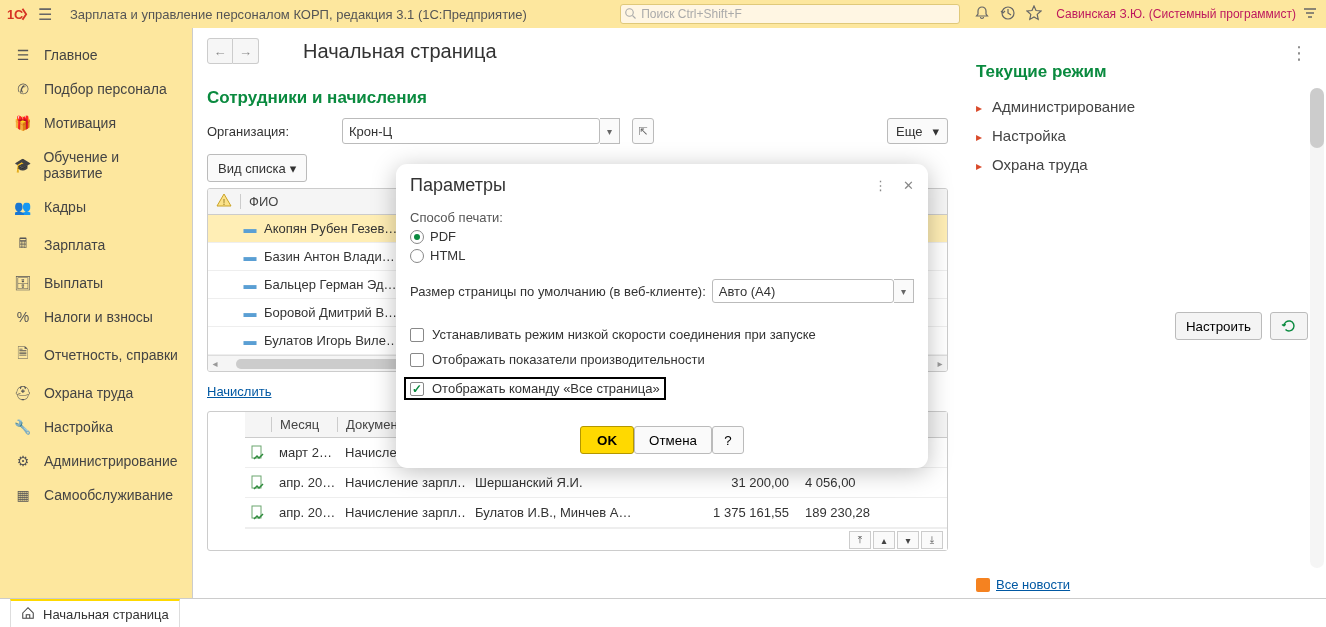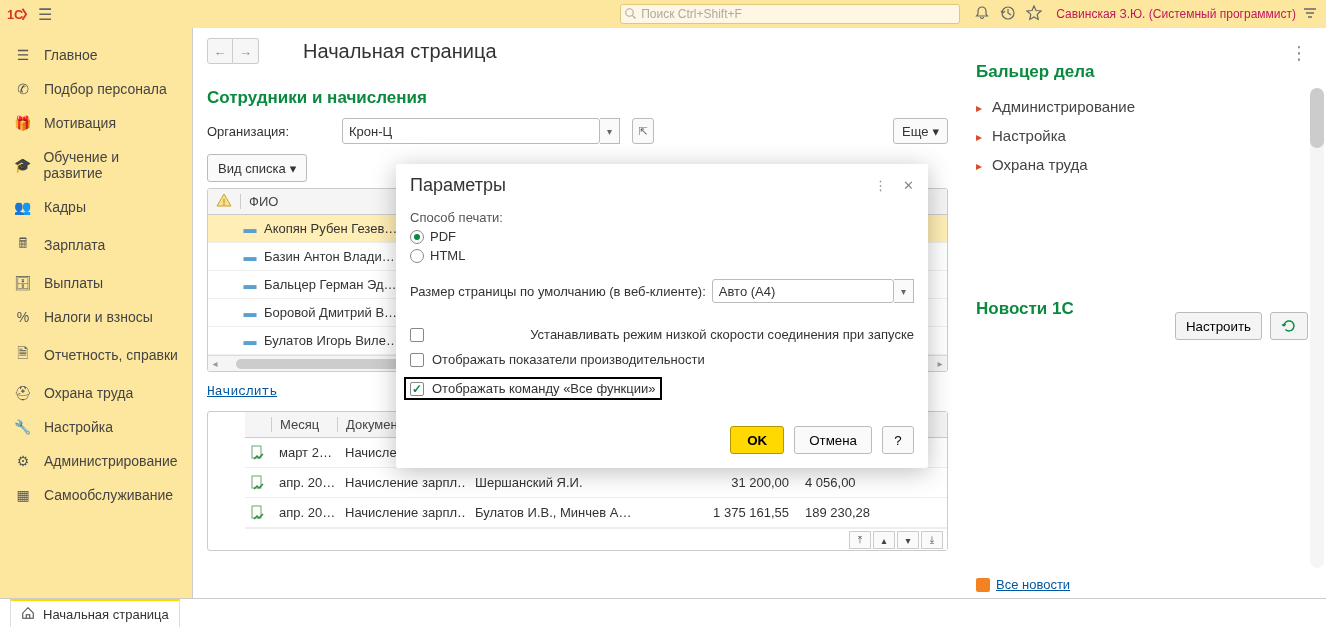--- a/index.html
+++ b/index.html
@@ -35,40 +35,40 @@
 .page-title { font-size: 20px; margin-left: 40px; font-weight: normal; }
 .more-dots { margin-left: auto; color: #888; cursor: pointer; font-size: 18px; }
 
 .section-title { color: #0a8a3f; font-size: 17px; font-weight: bold; margin: 24px 0 10px; }
 
 .filter-row { display: flex; align-items: center; gap: 8px; margin-bottom: 10px; }
 .label { color: #333; }
 .org-select { flex: 0 0 258px; height: 26px; border: 1px solid #bbb; border-radius: 3px; display: flex; align-items: center; padding: 0 6px; background: #fff; }
 .select-btn { width: 20px; height: 26px; border: 1px solid #bbb; border-left: none; background: #fafafa; display: flex; align-items: center; justify-content: center; font-size: 10px; color: #666; }
 .expand-btn { width: 22px; height: 26px; border: 1px solid #bbb; border-radius: 3px; background: #fafafa; display: flex; align-items: center; justify-content: center; font-size: 11px; color: #666; margin-left: 4px; }
-.more-btn { margin-left: auto; height: 26px; border: 1px solid #bbb; border-radius: 3px; background: #fafafa; padding: 0 8px; display: flex; align-items: center; gap: 4px; }
+.more-btn { margin-left: auto; height: 26px; border: 1px solid #bbb; border-radius: 3px; background: #fafafa; padding: 0 8px; display: flex; align-items: center; gap: 10px; }
 
 .view-btn { height: 28px; border: 1px solid #bbb; border-radius: 3px; background: #fafafa; padding: 0 10px; display: inline-flex; align-items: center; gap: 4px; margin-bottom: 6px; }
 
 .table { border: 1px solid #ccc; border-radius: 3px; overflow: hidden; }
 .table-header { display: flex; background: #f5f5f5; border-bottom: 1px solid #ccc; height: 26px; align-items: center; }
 .table-header .th { padding: 0 8px; font-size: 13px; color: #444; }
 .th-warn { width: 32px; text-align: center; }
 .th-fio { flex: 1; border-left: 1px solid #ccc; }
 .table-row { display: flex; height: 28px; align-items: center; border-bottom: 1px solid #eee; }
 .table-row.selected { background: #ffeeb5; }
 .table-row .td-ico { width: 32px; }
 .table-row .td-bullet { width: 20px; color: #5a9fd4; text-align: center; }
 .table-row .td-name { flex: 1; padding-left: 4px; }
 .hscroll { height: 16px; background: #f5f5f5; border-top: 1px solid #ddd; display: flex; align-items: center; }
 .hscroll-track { flex: 1; height: 10px; margin: 0 14px; background: #eee; border-radius: 5px; position: relative; }
 .hscroll-thumb { position: absolute; left: 0; width: 60%; height: 100%; background: #ccc; border-radius: 5px; }
 .hscroll-arrow { width: 14px; color: #999; font-size: 10px; text-align: center; }
 
-.link-action { color: #0058a3; text-decoration: underline; cursor: pointer; display: inline-block; margin: 12px 0; font-family: Liberation Mono, monospace; }
+.link-action { color: #0058a3; text-decoration: underline; cursor: pointer; display: inline-block; margin: 12px 0; }
 
 .doc-table { border: 1px solid #ccc; border-radius: 3px; padding-left: 37px; }
 .doc-header { display: flex; background: #f5f5f5; border-bottom: 1px solid #ccc; height: 26px; align-items: center; }
 .doc-header .th { padding: 0 8px; border-left: 1px solid #ccc; color: #444; }
 .doc-header .th:first-child { border-left: none; }
 .c-ico { width: 26px; }
 .c-month { width: 66px; }
 .c-doc { width: 130px; }
 .c-who { width: 190px; }
 .c-sum1 { width: 140px; text-align: right; }
@@ -87,59 +87,60 @@
 .right-actions { position: absolute; right: 18px; top: 284px; display: flex; gap: 8px; border-radius: 13px; }
 .btn-std { height: 28px; border: 1px solid #bbb; background: #f4f4f4; border-radius: 3px; padding: 0 10px; display: flex; align-items: center; }
 .btn-refresh svg { width: 16px; height: 16px; }
 .news-link { color: #0058a3; text-decoration: underline; cursor: pointer; margin-top: 200px; display: inline-flex; align-items: center; gap: 6px; position: absolute; bottom: 6px; left: 10px; }
 .rss-icon { width: 14px; height: 14px; background: #f58220; border-radius: 2px; display: inline-block; }
 
 .right-vscroll { position: absolute; right: 2px; top: 60px; bottom: 30px; width: 14px; background: #f5f5f5; border-radius: 7px; }
 .right-vscroll-thumb { position: absolute; top: 0; width: 100%; height: 60px; background: #ccc; border-radius: 7px; }
 
 
-.dialog { position: absolute; left: 396px; top: 164px; width: 532px; background: #fff; box-shadow: 0 4px 24px rgba(0,0,0,0.25); border-radius: 2px; z-index: 100; }
+.dialog { position: absolute; left: 396px; top: 164px; width: 532px; background: #fff; box-shadow: 0 4px 24px rgba(0,0,0,0.25); border-radius: 11px; z-index: 100; }
 .dialog-header { height: 42px; display: flex; align-items: center; padding: 0 14px; }
 .dialog-title { font-size: 18px; }
 .dialog-header-actions { margin-left: auto; display: flex; gap: 16px; color: #888; }
 .dialog-header-actions span { cursor: pointer; }
 .dialog-body { padding: 4px 14px 12px; }
 .print-label { color: #555; margin-bottom: 4px; }
 .radio-row { display: flex; align-items: center; gap: 6px; margin: 4px 0; }
 .radio { width: 14px; height: 14px; border: 1px solid #888; border-radius: 50%; display: inline-flex; align-items: center; justify-content: center; }
 .radio.checked::after { content: ""; width: 6px; height: 6px; background: #0a8a3f; border-radius: 50%; }
 .page-size-row { display: flex; align-items: center; gap: 6px; margin-top: 16px; }
 .page-size-select { flex: 1; height: 24px; border: 1px solid #bbb; border-radius: 3px; display: flex; align-items: center; padding: 0 6px; background: #fff; }
 .page-size-drop { width: 20px; height: 24px; border: 1px solid #bbb; border-left: none; background: #fafafa; display: flex; align-items: center; justify-content: center; font-size: 10px; color: #666; }
 .check-row { display: flex; align-items: center; gap: 8px; margin: 10px 0 4px; }
 .checkbox { width: 14px; height: 14px; border: 1px solid #888; border-radius: 2px; display: inline-flex; align-items: center; justify-content: center; background: #fff; }
 .checkbox.checked { background: #fff; }
 .checkbox.checked::after { content: "✓"; color: #0a8a3f; font-size: 12px; font-weight: bold; }
 .check-highlight { border: 2px solid #000; padding: 2px 4px; display: inline-flex; align-items: center; gap: 8px; margin-left: -6px; }
-.dialog-footer { display: flex; justify-content: flex-end; gap: 10px; padding: 10px 14px 14px; }
+.dialog-footer { display: flex; justify-content: center; padding: 10px 14px 14px; }
 .btn-ok { background: #ffd900; border: 1px solid #b39700; height: 28px; padding: 0 16px; border-radius: 3px; font-weight: bold; }
 .btn-cancel { background: #fafafa; border: 1px solid #bbb; height: 28px; padding: 0 14px; border-radius: 3px; }
 .btn-help { background: #fafafa; border: 1px solid #bbb; height: 28px; width: 32px; border-radius: 3px; }
 
 
 .bottombar { height: 29px; border-top: 1px solid #ccc; display: flex; align-items: center; padding: 0 10px; background: #fff; }
 .bottombar .tab { display: flex; align-items: center; gap: 8px; padding: 5px 10px; border-top: 2px solid #ffd900; font-size: 13px; color: #333; border-right: 1px solid #ddd; border-left: 1px solid #ddd; }
 </style>
 </head>
 <body>
 
 <div class="topbar">
   <span class="logo">
     <svg viewBox="0 0 24 20">
         <rect width="24" height="20" fill="#fde79e"></rect>
         <text x="1" y="15" font-size="14" font-weight="bold" fill="#d63324">1С</text>
         <path d="M18 4 L22 10 L18 16" stroke="#d63324" stroke-width="2" fill="none"></path>
       </svg>
   </span>
   <span class="hamburger-top">☰</span>
+  <span class="app-title">Зарплата и управление персоналом КОРП, редакция 3.1  (1С:Предприятие)</span>
   <div class="search-box">
     <svg width="12" height="12" viewBox="0 0 16 16">
         <circle cx="6" cy="6" r="5" stroke="#aaa" fill="none" stroke-width="1.5"></circle>
         <line x1="10" y1="10" x2="14" y2="14" stroke="#aaa" stroke-width="1.5"></line>
       </svg>
     <span>Поиск Ctrl+Shift+F</span>
   </div>
   <div class="top-icons">
     <span class="ico"><svg width="16" height="16" viewBox="0 0 16 16">
           <path d="M8 2a4 4 0 0 0-4 4v3l-1.5 2h11L12 9V6a4 4 0 0 0-4-4z M6.5 12a1.5 1.5 0 0 0 3 0" fill="none" stroke="#666" stroke-width="1.2"></path>
@@ -347,39 +348,38 @@
           <div class="scroll-btn">⤒</div>
           <div class="scroll-btn">▴</div>
           <div class="scroll-btn">▾</div>
           <div class="scroll-btn">⤓</div>
         </div>
       </div>
     </div>
 
     <div class="right-col">
       <span class="more-dots" style="position:absolute; right:18px; top:14px;">⋮</span>
-      <div class="section-title">Бальцер дела</div>
+      <div class="section-title">Текущие режим</div>
       <ul class="cur-list">
         <li><span>Администрирование</span></li>
         <li><span>Настройка</span></li>
         <li><span>Охрана труда</span></li>
       </ul>
 
       <div class="right-actions">
         <button class="btn-std">
             <span>Настроить</span>
           </button>
         <button class="btn-std btn-refresh">
             <svg viewBox="0 0 16 16">
               <path d="M3 8a5 5 0 1 1 1.5 3.5M3 8l-2-1.5M3 8l1.5-2" fill="none" stroke="#0a8a3f" stroke-width="1.5"></path>
             </svg>
           </button>
       </div>
 
-      <div class="section-title" style="margin-top:120px;">Новости 1С</div>
 
       <div class="right-vscroll">
           <div class="right-vscroll-thumb"></div>
         </div>
 
       <a class="news-link">
         <span class="rss-icon"></span>
         <span>Все новости</span>
       </a>
     </div>
@@ -417,32 +417,32 @@
     <div class="page-size-row">
       <span>Размер страницы по умолчанию (в веб-клиенте):</span>
       <div style="display:flex; flex:1;">
         <div class="page-size-select">
             <span>Авто (А4)</span>
           </div>
         <div class="page-size-drop">▾</div>
       </div>
     </div>
 
-    <div class="check-row" style="margin-top:24px;justify-content:space-between;">
+    <div class="check-row" style="margin-top:24px;">
         <span class="checkbox"></span>
         <span>Устанавливать режим низкой скорости соединения при запуске</span>
       </div>
     <div class="check-row">
         <span class="checkbox"></span>
         <span>Отображать показатели производительности</span>
       </div>
     <div class="check-row">
       <span class="check-highlight">
         <span class="checkbox checked"></span>
-        <span>Отображать команду «Все функции»</span>
+        <span>Отображать команду «Все страница»</span>
       </span>
     </div>
   </div>
   <div class="dialog-footer">
     <button class="btn-ok">OK</button>
     <button class="btn-cancel">Отмена</button>
     <button class="btn-help">?</button>
   </div>
 </div>
 

